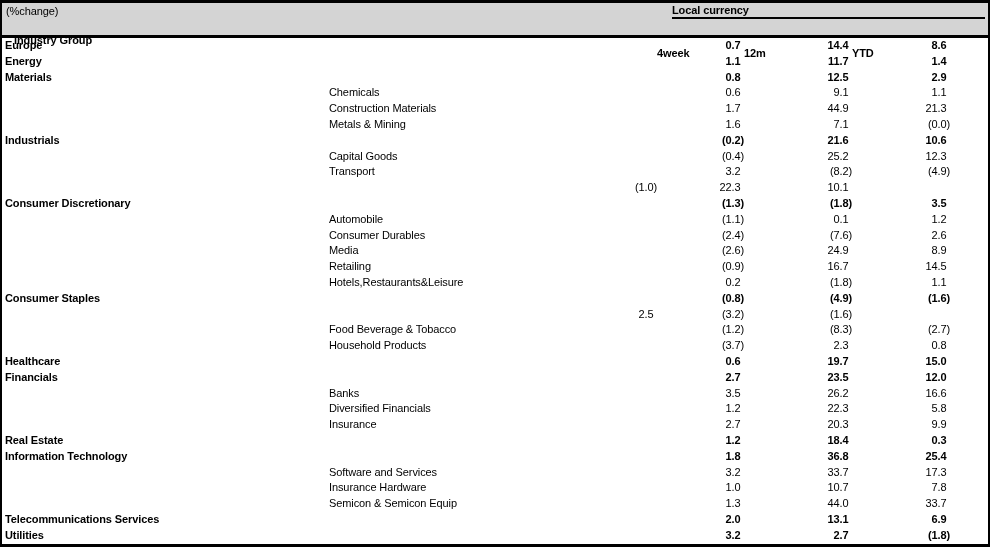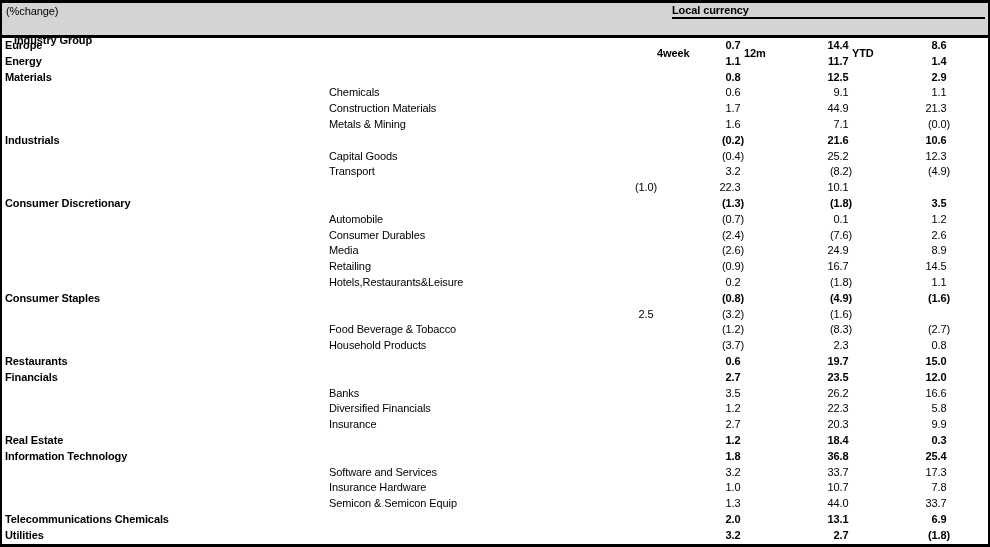--- a/index.html
+++ b/index.html
@@ -159,21 +159,21 @@
       </div>
       <div class="grid-row row group">
         <div class="cell label">Consumer Discretionary</div>
         <div class="cell num">(1.3)</div>
         <div class="cell num">(1.8)</div>
         <div class="cell num">3.5<span class="ph">)</span></div>
         <div class="cell filler"></div>
       </div>
       <div class="grid-row row sub">
         <div class="cell label">Automobile</div>
-        <div class="cell num">(0.7)</div>
+        <div class="cell num">(1.1)</div>
         <div class="cell num">0.1<span class="ph">)</span></div>
         <div class="cell num">1.2<span class="ph">)</span></div>
         <div class="cell filler"></div>
       </div>
       <div class="grid-row row sub">
         <div class="cell label">Consumer Durables</div>
         <div class="cell num">(2.4)</div>
         <div class="cell num">(7.6)</div>
         <div class="cell num">2.6<span class="ph">)</span></div>
         <div class="cell filler"></div>
@@ -220,21 +220,21 @@
         <div class="cell filler"></div>
       </div>
       <div class="grid-row row sub">
         <div class="cell label">Household Products</div>
         <div class="cell num">(3.7)</div>
         <div class="cell num">2.3<span class="ph">)</span></div>
         <div class="cell num">0.8<span class="ph">)</span></div>
         <div class="cell filler"></div>
       </div>
       <div class="grid-row row group">
-        <div class="cell label">Restaurants</div>
+        <div class="cell label">Healthcare</div>
         <div class="cell num">0.6<span class="ph">)</span></div>
         <div class="cell num">19.7<span class="ph">)</span></div>
         <div class="cell num">15.0<span class="ph">)</span></div>
         <div class="cell filler"></div>
       </div>
       <div class="grid-row row group">
         <div class="cell label">Financials</div>
         <div class="cell num">2.7<span class="ph">)</span></div>
         <div class="cell num">23.5<span class="ph">)</span></div>
         <div class="cell num">12.0<span class="ph">)</span></div>
@@ -290,21 +290,21 @@
         <div class="cell filler"></div>
       </div>
       <div class="grid-row row sub">
         <div class="cell label">Semicon &amp; Semicon Equip</div>
         <div class="cell num">1.3<span class="ph">)</span></div>
         <div class="cell num">44.0<span class="ph">)</span></div>
         <div class="cell num">33.7<span class="ph">)</span></div>
         <div class="cell filler"></div>
       </div>
       <div class="grid-row row group">
-        <div class="cell label">Telecommunications Chemicals</div>
+        <div class="cell label">Telecommunications Services</div>
         <div class="cell num">2.0<span class="ph">)</span></div>
         <div class="cell num">13.1<span class="ph">)</span></div>
         <div class="cell num">6.9<span class="ph">)</span></div>
         <div class="cell filler"></div>
       </div>
       <div class="grid-row row group">
         <div class="cell label">Utilities</div>
         <div class="cell num">3.2<span class="ph">)</span></div>
         <div class="cell num">2.7<span class="ph">)</span></div>
         <div class="cell num">(1.8)</div>

